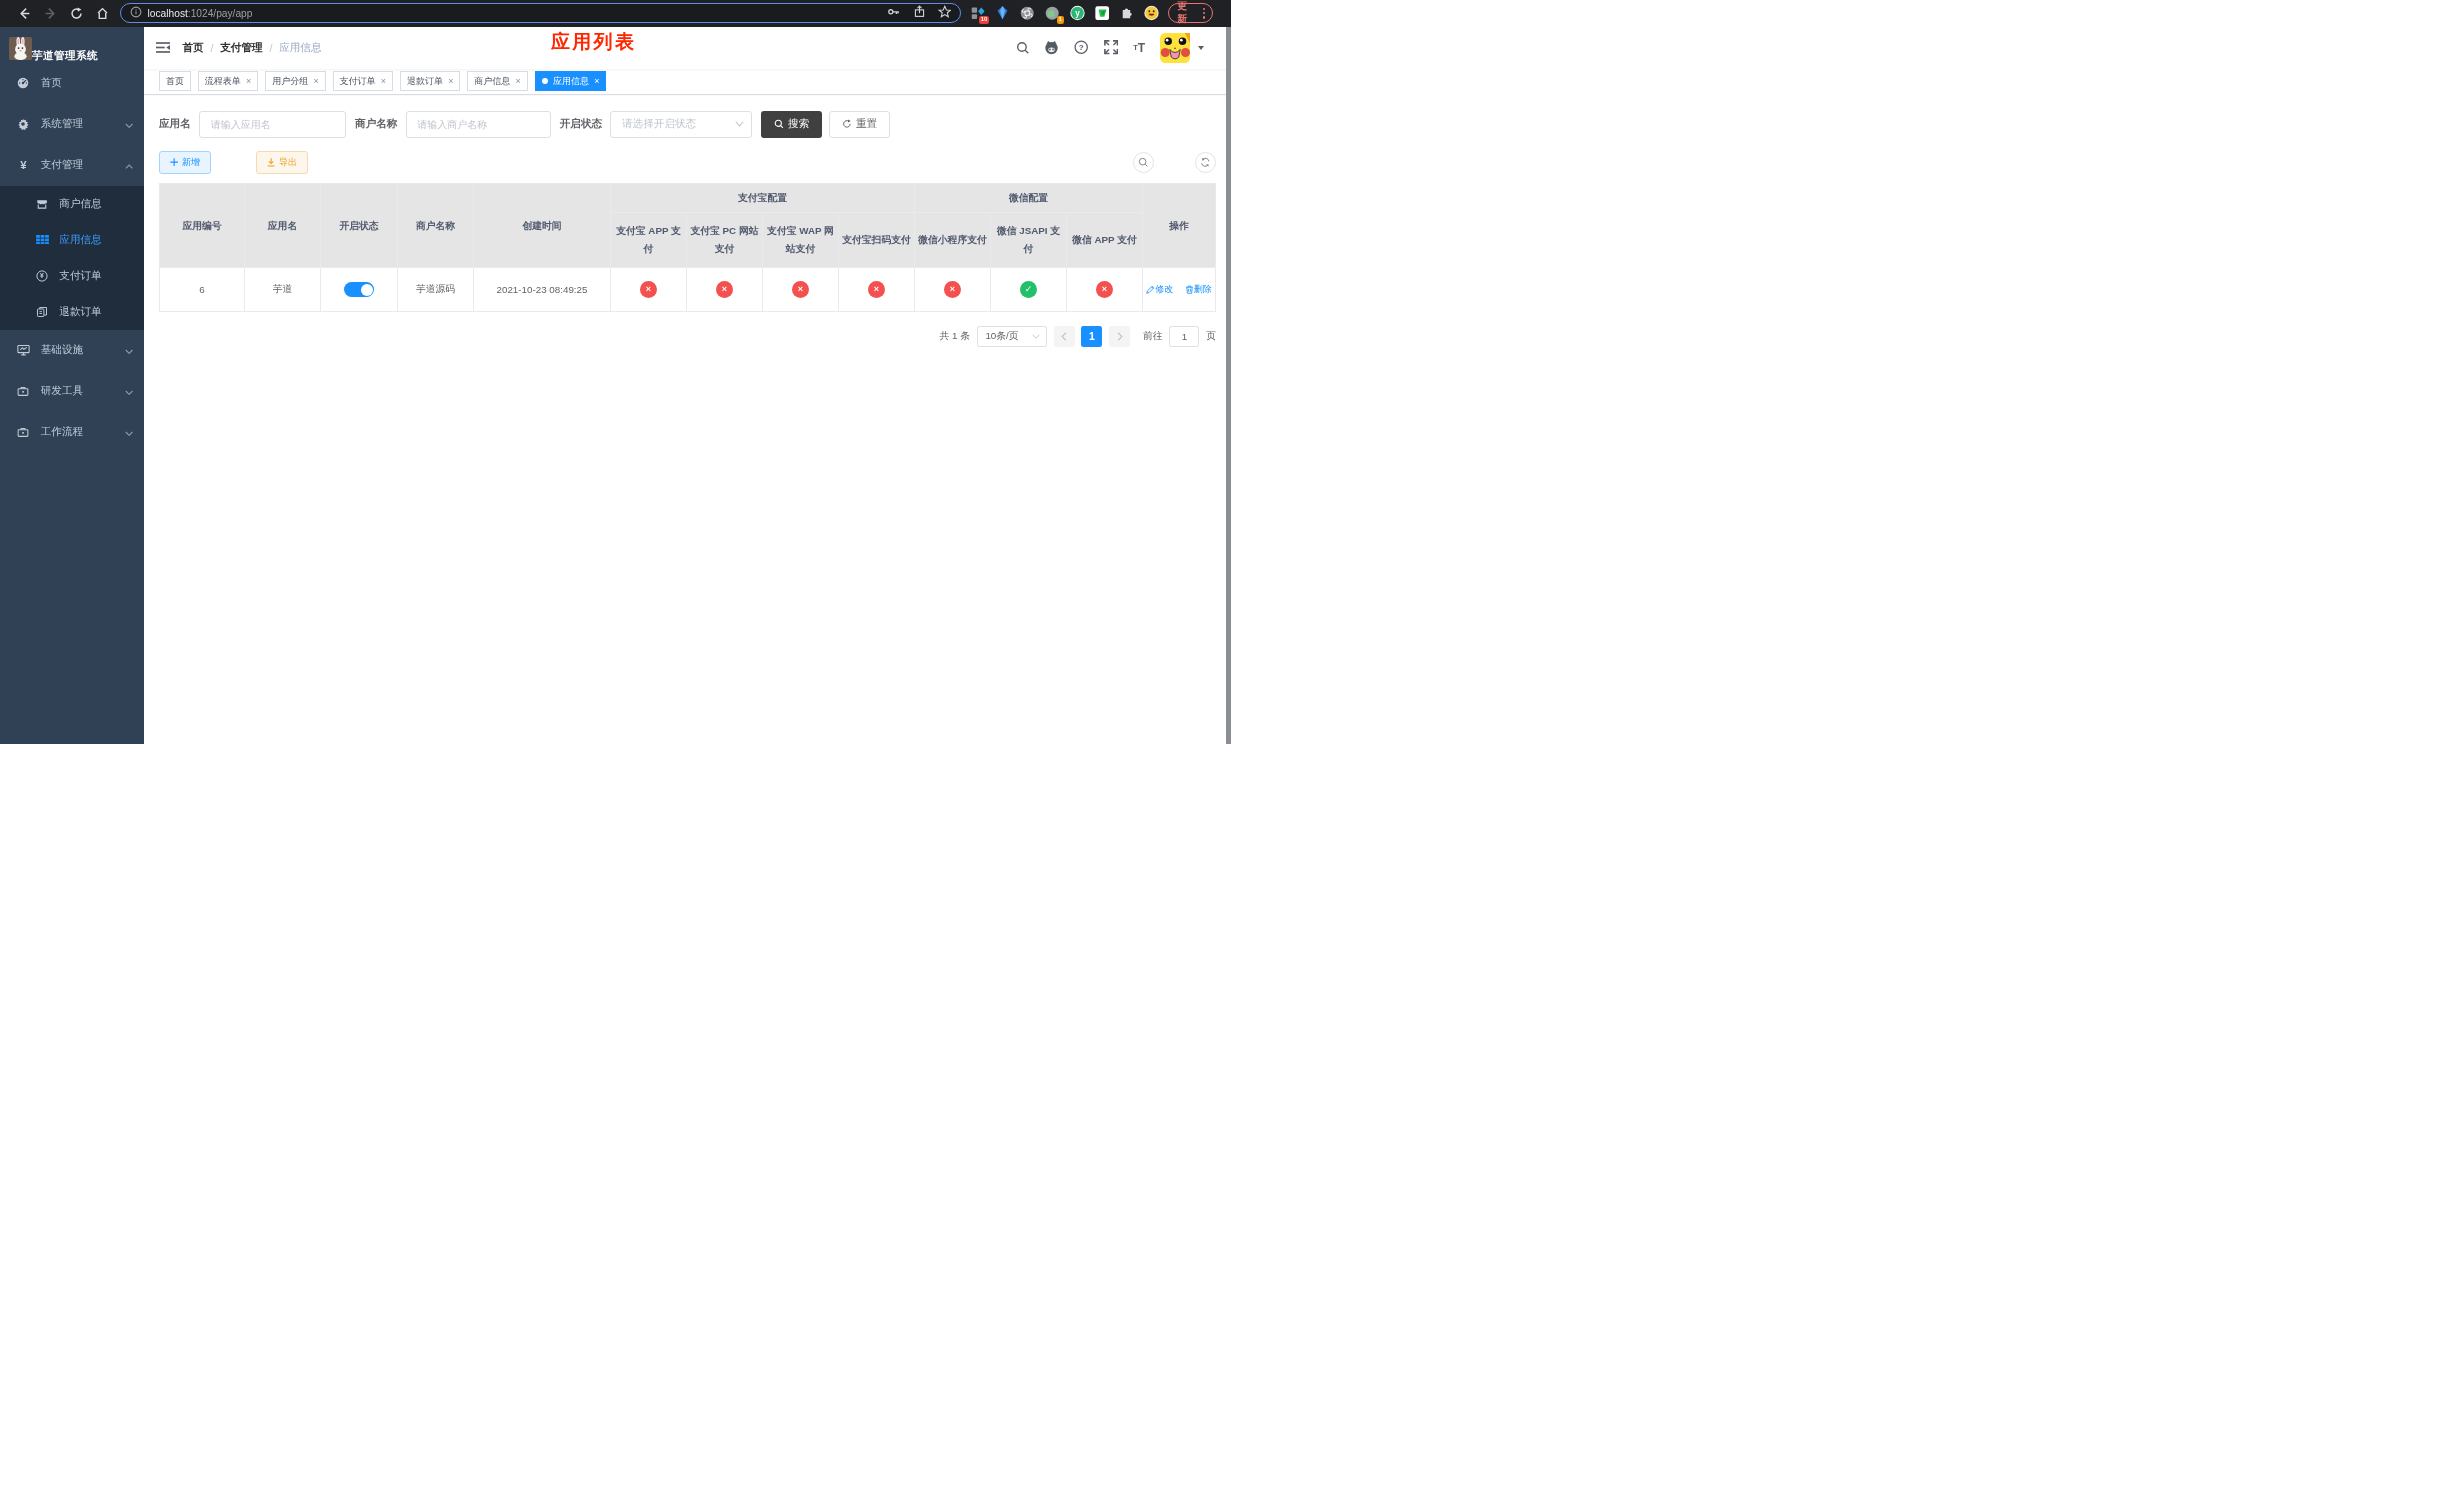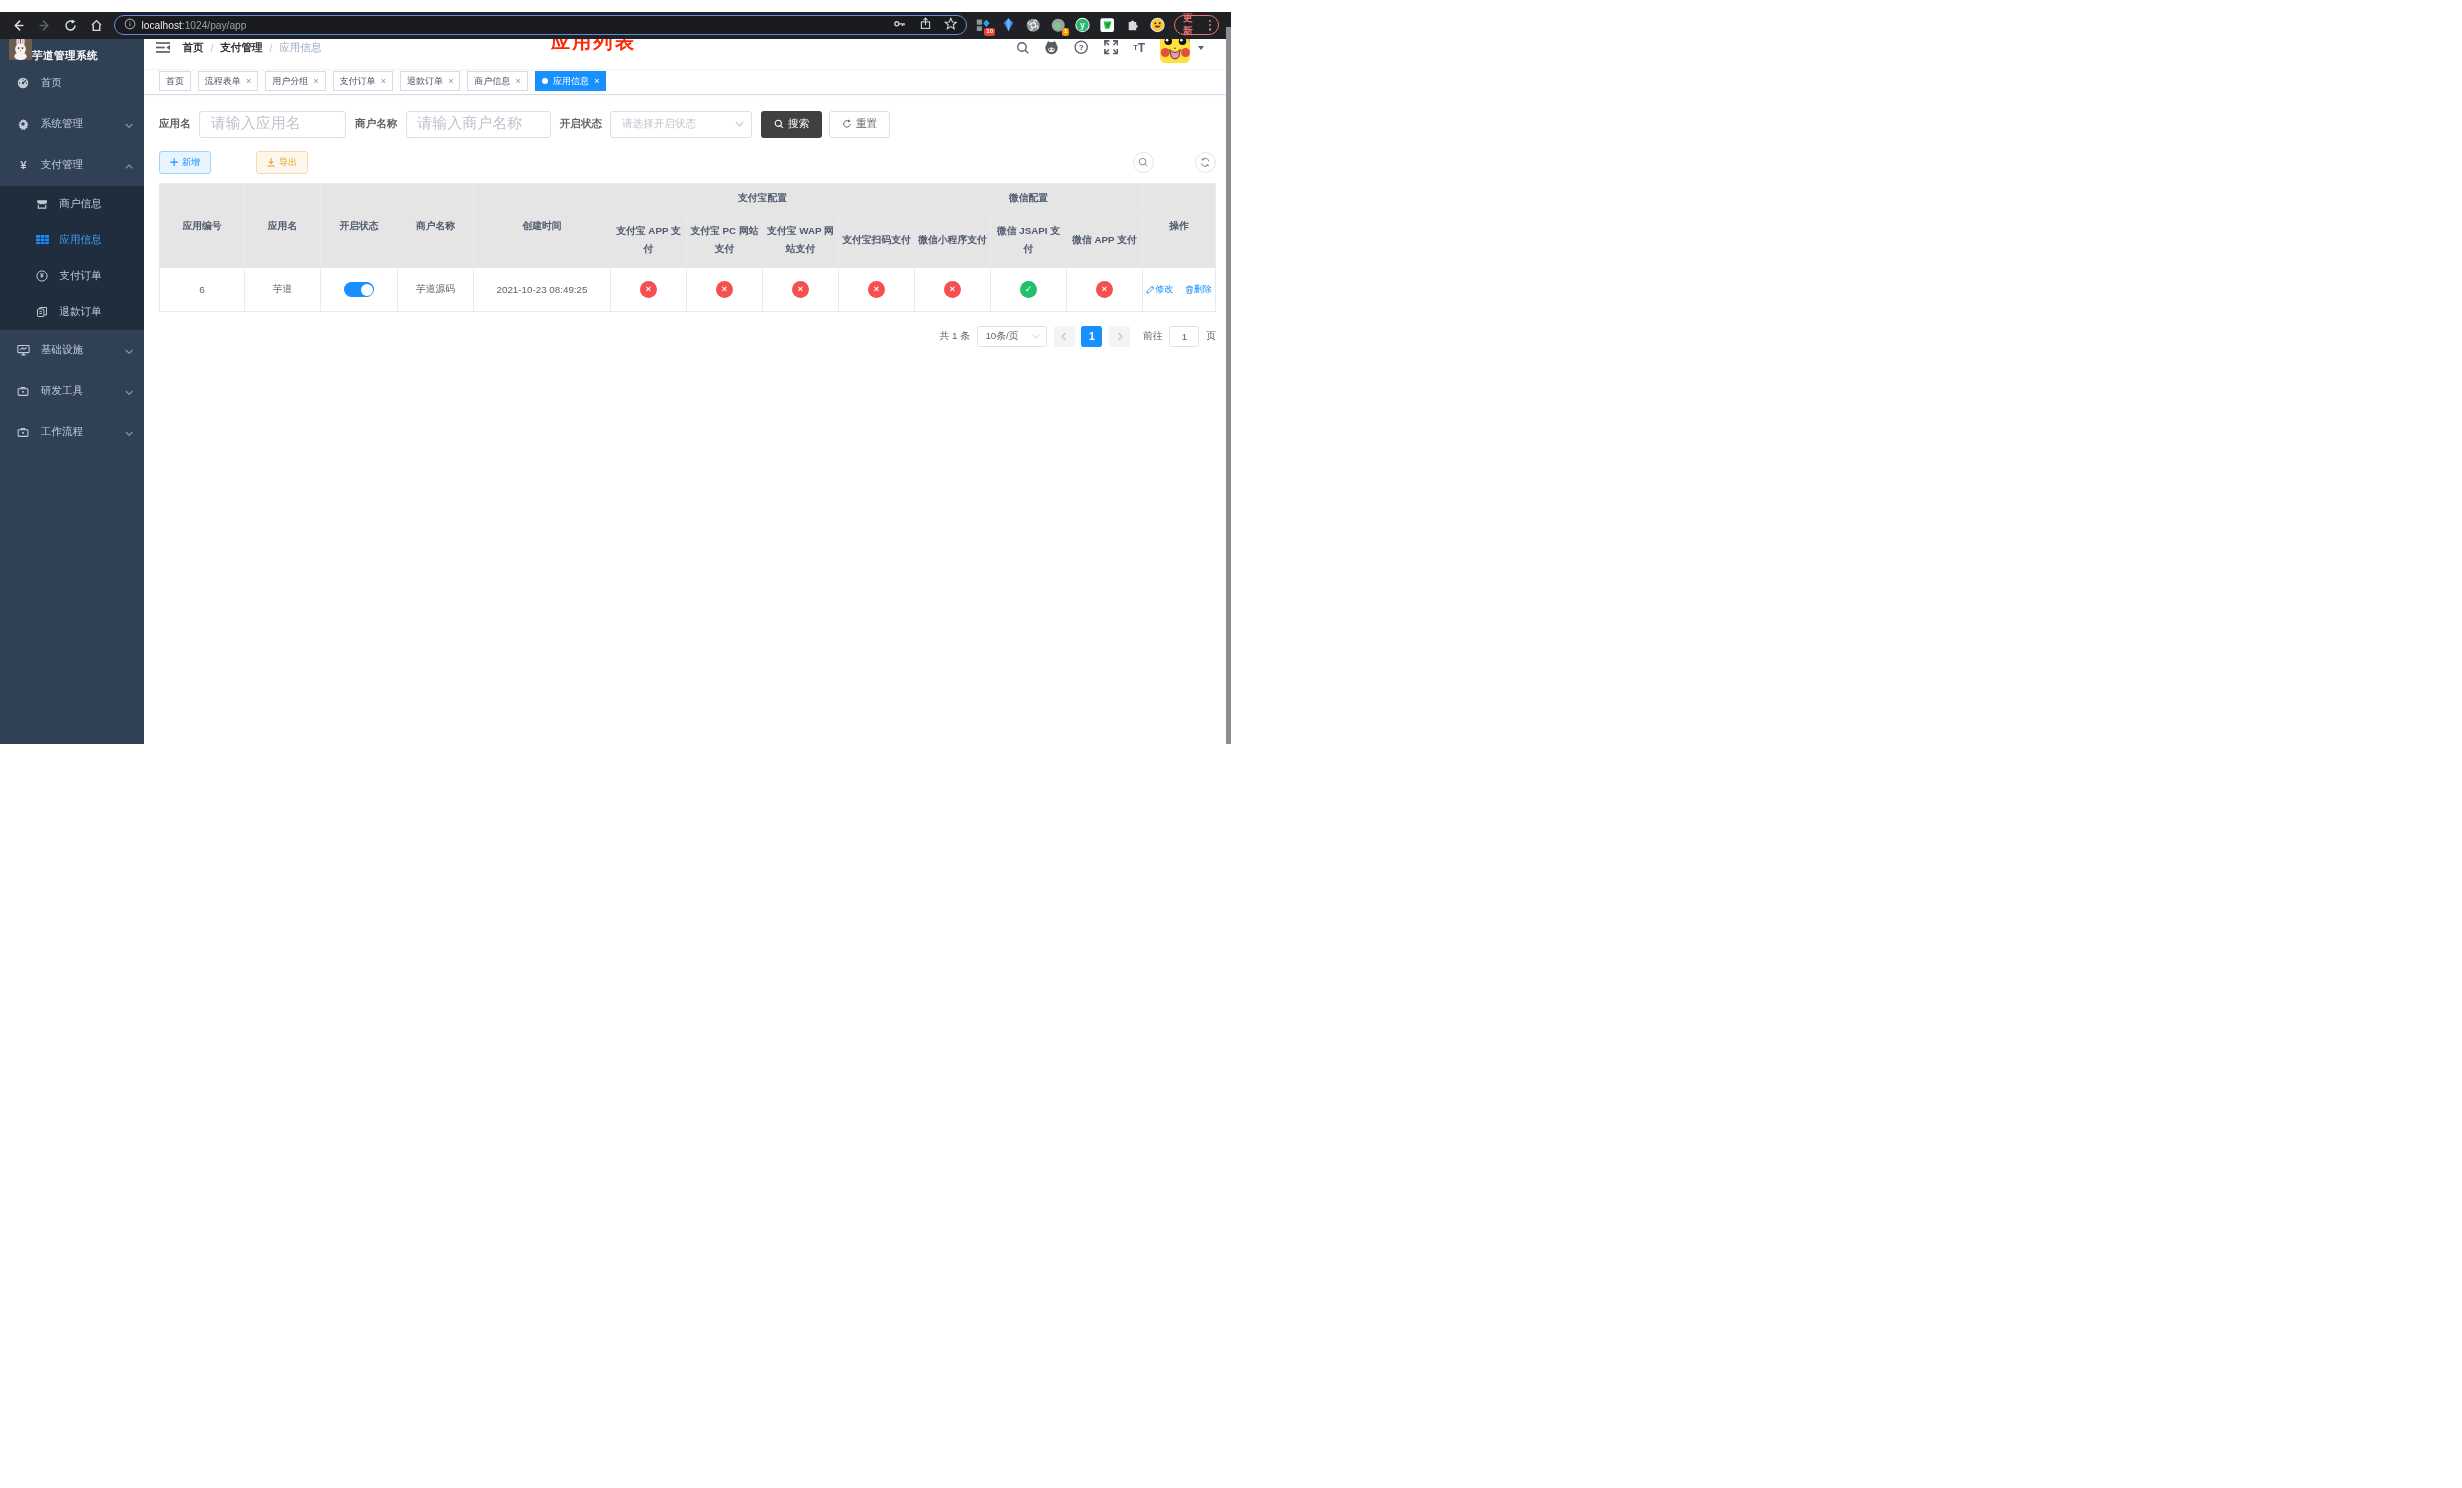--- a/index.html
+++ b/index.html
@@ -1,21 +1,21 @@
 <!DOCTYPE html>
 <html style="font-size:12px"><head>
 <meta charset="utf-8">
 <style>
   * { margin:0; padding:0; box-sizing:border-box; }
   html,body { width:1231px; height:744px; overflow:hidden; }
   body { font-family:"Liberation Sans","DejaVu Sans",sans-serif; background:#fff; }
   .page { position:relative; width:1231px; height:744px; overflow:hidden; }
 
   
-  .chrome { position:absolute; top:0; left:0; right:0; height:26.5px; background:#202124; display:flex; align-items:center; padding:0 12px; z-index:50;margin-top:12px; }
+  .chrome { position:absolute; top:0; left:0; right:0; height:26.5px; background:#202124; display:flex; align-items:center; padding:0 18px; z-index:50; }
   .chrome .navbtns { display:flex; align-items:center; gap:13px; margin-right:10.6px; }
   .chrome .navbtns svg { display:block; }
   .omnibox { display:flex; align-items:center; width:867px; height:20.4px; background:#1a1b1e; border:1.5px solid #5e8ee8; border-radius:10.6px; padding:0 9px; gap:6px; }
   .omnibox .url { font-size:10.2px; color:#e8eaed; white-space:nowrap; }
   .omnibox .url .dim { color:#9aa0a6; }
   .omnibox .spacer { flex:1; }
   .omnibox .rt { display:flex; align-items:center; gap:12px; }
   .exts { display:flex; align-items:center; gap:9.8px; margin-left:9px; }
   .ext { position:relative; width:15px; height:15px; display:flex; align-items:center; justify-content:center; }
   .badge { position:absolute; bottom:-3px; right:-3.8px; font-size:6px; font-weight:bold; color:#fff; border-radius:2.3px; padding:0.8px 1.9px; line-height:1.1; }
@@ -61,21 +61,21 @@
   .tag.active { background:#1890ff; border-color:#1890ff; color:#fff; }
   .tag.active .x { color:#fff; }
   .tag.active .dot { width:6px; height:6px; border-radius:50%; background:#fff; display:inline-block; margin-right:1.5px; }
 
   .content { padding:16px 15px 0 15px; }
 
   
   .search-row { display:flex; align-items:center; }
   .search-item { display:flex; align-items:center; margin-right:9px; }
   .search-item label { font-size:10.6px; font-weight:bold; color:#606266; margin-right:8.3px; white-space:nowrap; }
-  .el-input { height:27px; border:0.8px solid #dcdfe6; border-radius:3px; padding:0 10.6px; font-size:15px; color:#606266; font-family:Liberation Mono, monospace; }
+  .el-input { height:27px; border:0.8px solid #dcdfe6; border-radius:3px; padding:0 10.6px; font-size:10px; color:#606266; font-family:Liberation Sans, sans-serif; }
   .el-input::placeholder { color:#bfc4cc; }
   .el-select { height:27px; border:0.8px solid #dcdfe6; border-radius:3px; padding:0 7.6px 0 10.6px; display:flex; align-items:center; justify-content:space-between; cursor:pointer; }
   .el-select .ph { font-size:10.6px; color:#bfc4cc; }
   .btn { display:inline-flex; align-items:center; justify-content:center; gap:4.5px; border-radius:3px; font-size:10.6px; cursor:pointer; border:0.8px solid transparent; font-family:inherit; }
   .btn.primary { background:#404040; color:#fff; height:27px; padding:0 11.4px; margin-left:9px; }
   .btn.plain { background:#fff; color:#606266; border-color:#dcdfe6; height:27px; padding:0 11.4px; margin-left:7.6px; }
 
   
   .toolbar-row { display:flex; align-items:center; margin-top:13px;gap:34px; }
   .btn.mini { height:23px; padding:0 9.8px; font-size:9px; gap:3.8px; }

